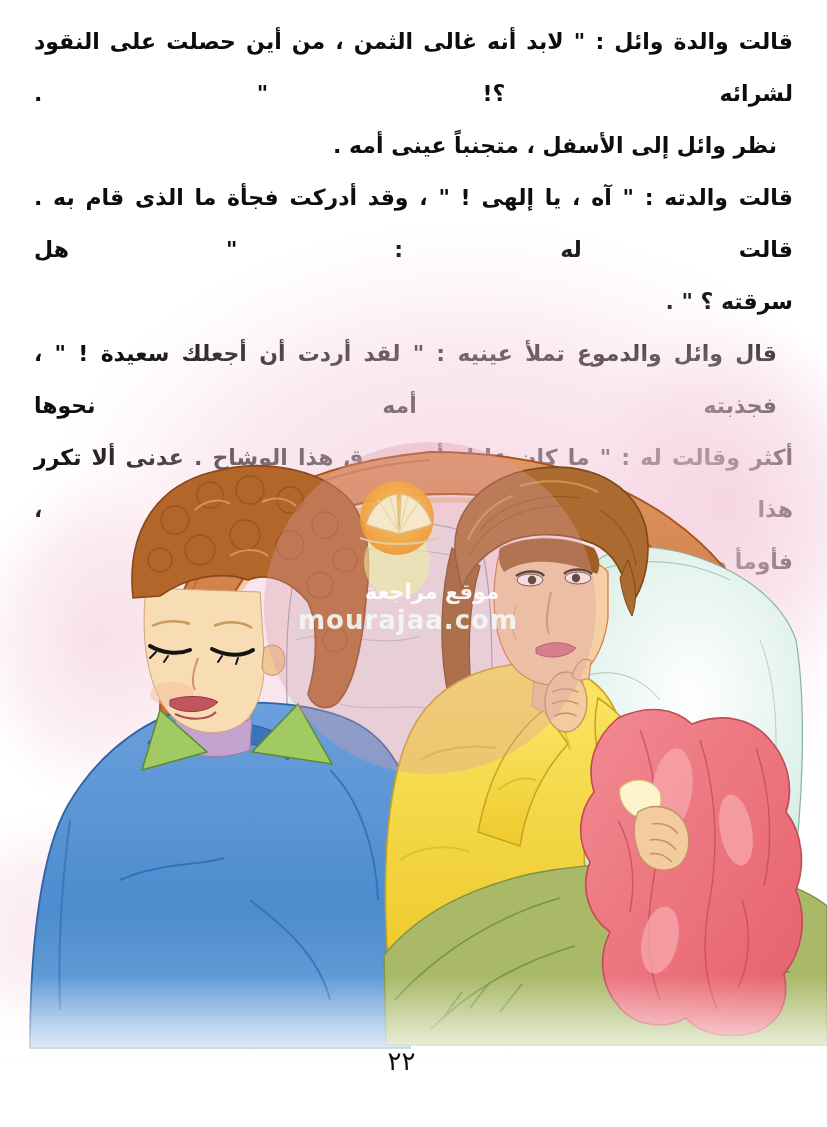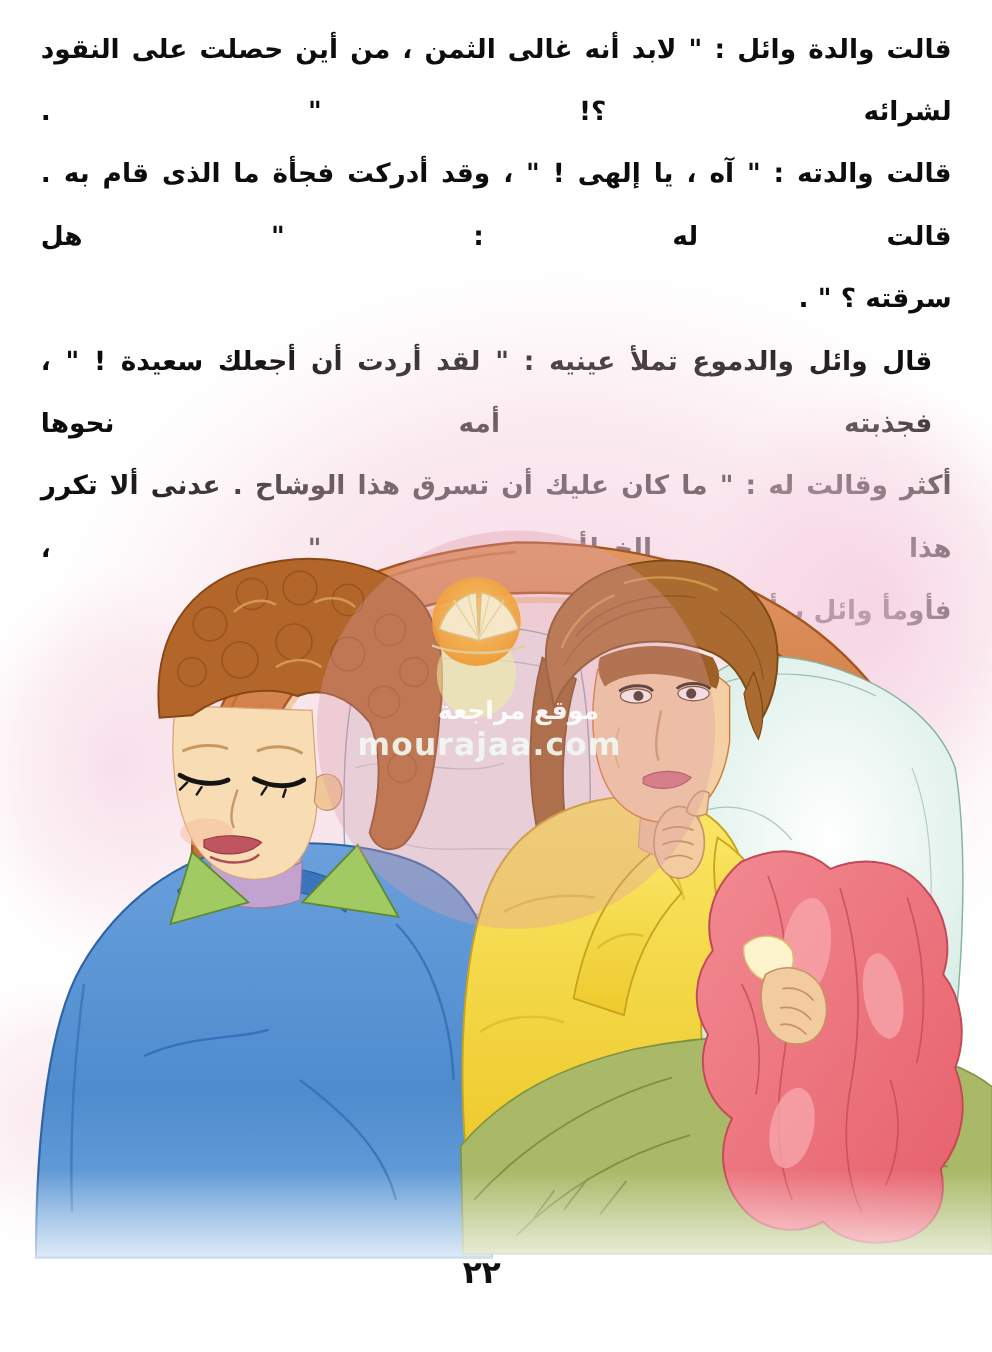--- a/index.html
+++ b/index.html
@@ -33,34 +33,35 @@
     position:absolute;
     left:0;top:0;width:827px;height:1127px;
   }
   
   .page-number{
     position:absolute;
     left:0;right:24px;top:1046px;
     text-align:center;
     direction:rtl;
     font-size:26px;
-    font-weight:bold;
+    font-weight:normal;
     color:#101010;
   }
   
   .wm-ar{font-family:"DejaVu Sans",sans-serif;font-size:21px;font-weight:bold;fill:#ffffff;opacity:.93;}
   .wm-en{font-family:"DejaVu Sans",sans-serif;font-size:26px;font-weight:bold;letter-spacing:1px;fill:#f2faf5;opacity:.9;}
 </style>
 </head>
 <body>
 
 <div class="page">
 
   <div class="story-text">
     <div class="story-line full">قالت والدة وائل : " لابد أنه غالى الثمن ، من أين حصلت على النقود لشرائه ؟! " .</div>
+    <div class="story-line start indent">نظر وائل إلى الأسفل ، متجنباً عينى أمه .</div>
     <div class="story-line full">قالت والدته : " آه ، يا إلهى ! " ، وقد أدركت فجأة ما الذى قام به . قالت له : " هل</div>
     <div class="story-line start">سرقته ؟ " .</div>
     <div class="story-line full indent">قال وائل والدموع تملأ عينيه : " لقد أردت أن أجعلك سعيدة ! " ، فجذبته أمه نحوها</div>
     <div class="story-line full">أكثر وقالت له : " ما كان عليك أن تسرق هذا الوشاح . عدنى ألا تكرر هذا الخطأ " ،</div>
     <div class="story-line start">فأومأ وائل برأسه علامة الطاعة .</div>
   </div>
 
   <svg class="illustration" viewBox="0 0 827 1127">
     <defs>
       <radialGradient id="pinkWash" cx="50%" cy="50%" r="50%">

